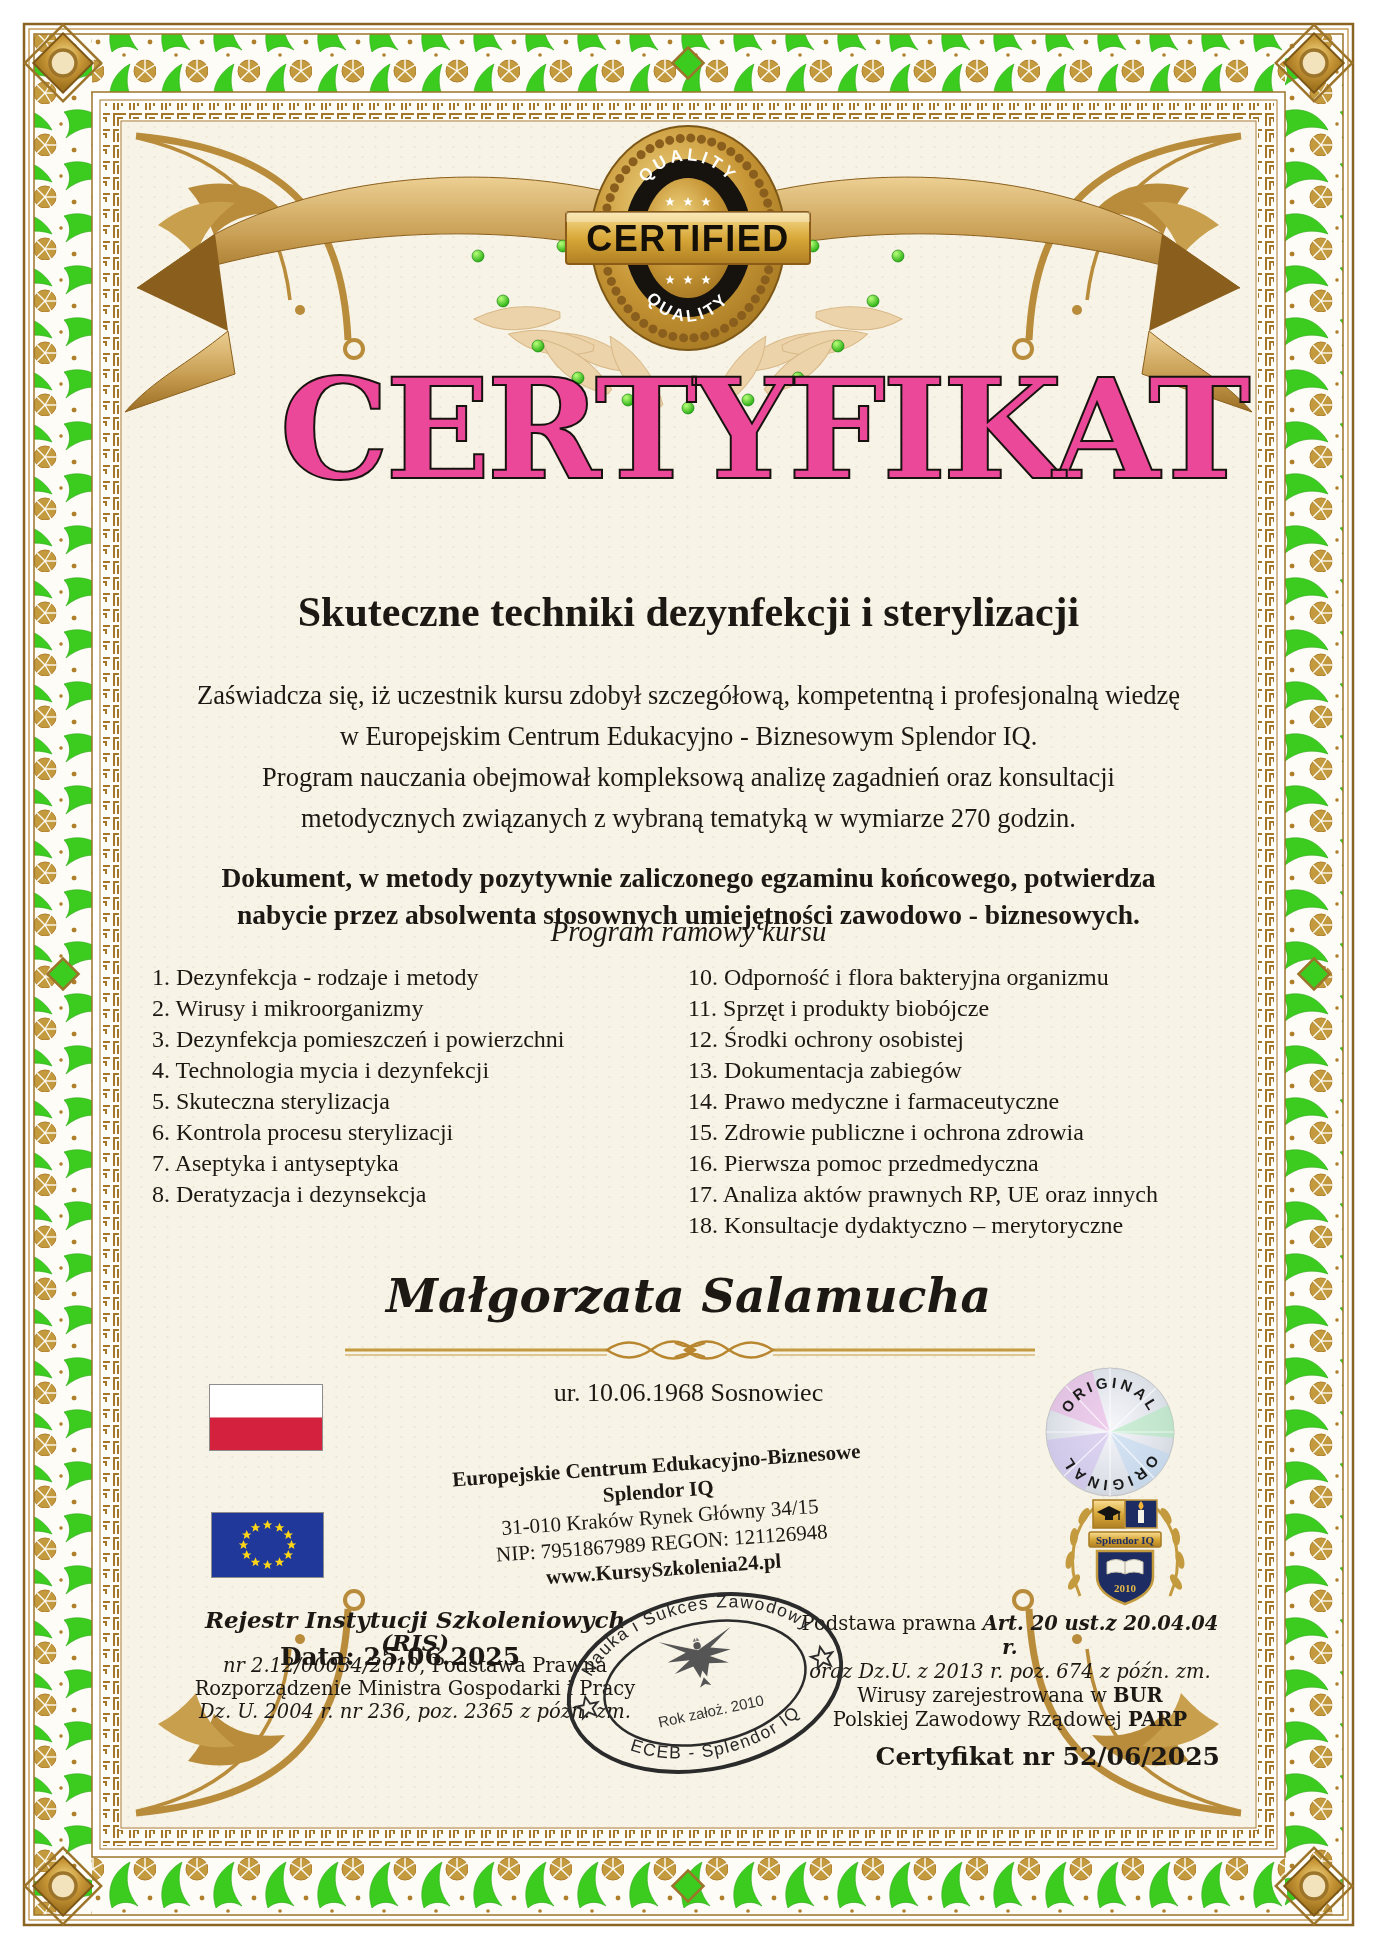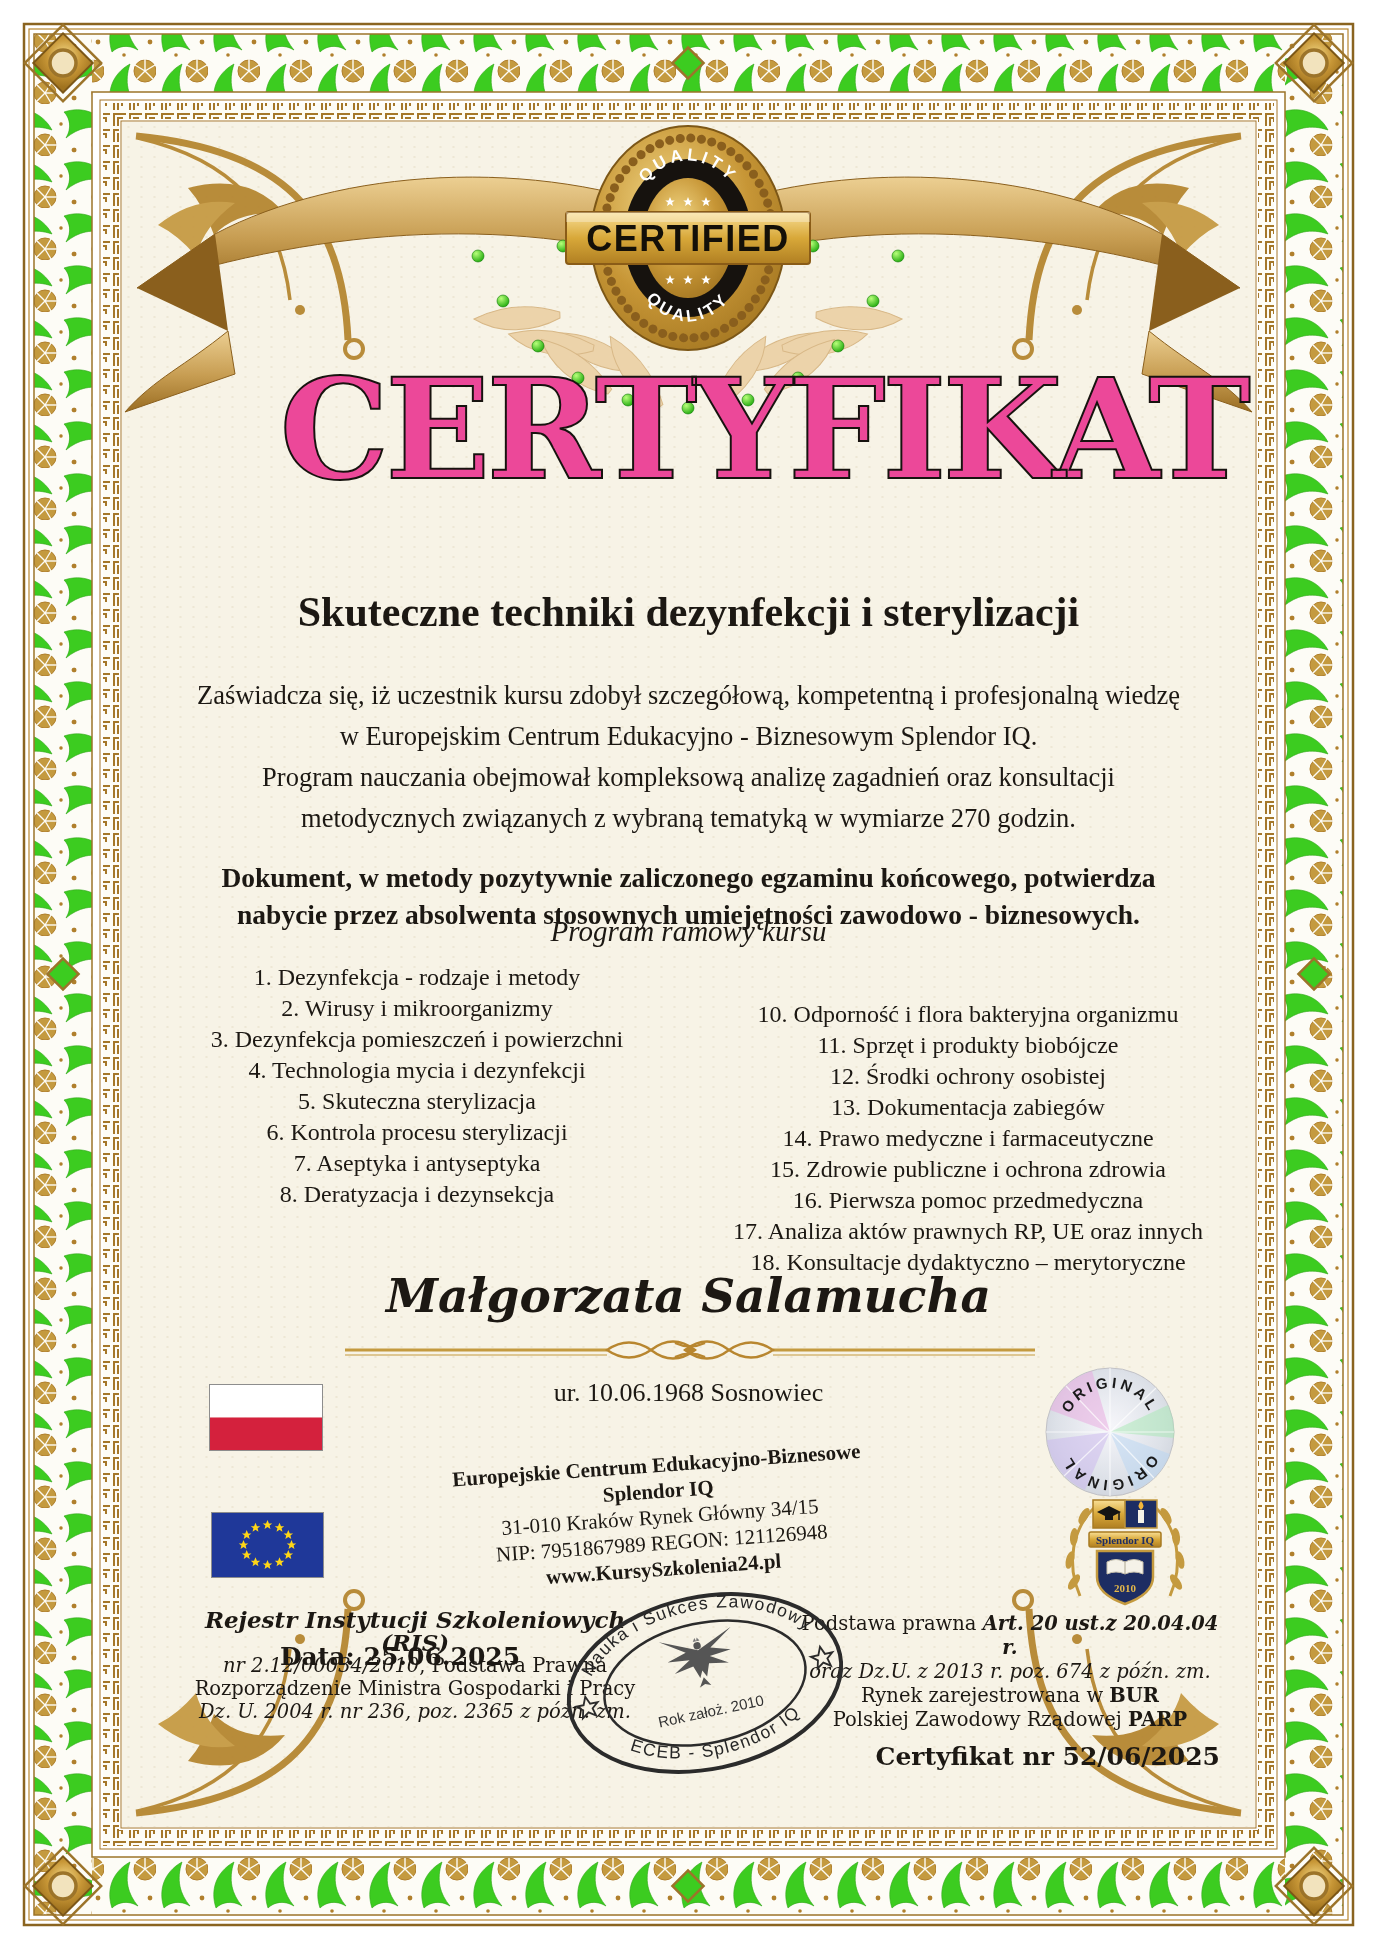--- a/index.html
+++ b/index.html
@@ -11,23 +11,23 @@
         background-size:13px 10px;}
   svg{position:absolute;}
   .abs{position:absolute;}
   .ctr{left:130px;right:130px;text-align:center;}
   .title{top:361px;font-family:"DejaVu Serif",serif;font-weight:bold;font-size:138px;line-height:1;
          letter-spacing:-4px;color:#ec4899;text-align:right;-webkit-text-stroke:2px #17130f;}
   .subtitle{top:588px;font-weight:bold;font-size:42px;}
   .intro{font-size:26.5px;line-height:1;}
   .statement{font-weight:bold;font-size:27.5px;}
   .prog-head{top:915px;font-style:italic;font-size:29px;}
-  .list{position:absolute;font-size:24px;line-height:31px;white-space:nowrap;text-align:center;}
+  .list{position:absolute;font-size:24px;line-height:31px;white-space:nowrap;}
   .list-left{left:152px;top:962px;width:530px;}
-  .list-right{left:688px;top:962px;width:560px;margin-top:37px;}
+  .list-right{left:688px;top:962px;width:560px;}
   .name{top:1268px;font-family:"DejaVu Serif",serif;font-weight:bold;font-style:italic;font-size:47px;}
   .birth{top:1378px;font-size:26px;}
   .company{left:395px;top:1452px;width:530px;text-align:center;font-size:21px;line-height:26px;
            transform:rotate(-4deg);}
   .company .b{font-weight:bold;}
   .ris{left:175px;top:1608px;width:480px;text-align:center;font-family:"DejaVu Serif",serif;
        font-size:19.5px;line-height:23px;}
   .legal{left:800px;top:1612px;width:420px;text-align:center;font-family:"DejaVu Serif",serif;
          font-size:19.5px;line-height:24px;}
   .bi{font-weight:bold;font-style:italic;}
@@ -373,21 +373,21 @@
   <div class="abs ris">
     <div class="bi" style="font-size:23px">Rejestr Instytucji Szkoleniowych (RIS)</div>
     <div><span class="it">nr 2.12/00034/2010</span><span>, Podstawa Prawna</span></div>
     <div>Rozporządzenie Ministra Gospodarki i Pracy</div>
     <div class="it">Dz. U. 2004 r. nr 236, poz. 2365 z późn. zm.</div>
   </div>
 
   <div class="abs legal">
     <div><span>Podstawa prawna </span><span class="bi">Art. 20 ust.z 20.04.04 r.</span></div>
     <div class="it">oraz Dz.U. z 2013 r. poz. 674 z późn. zm.</div>
-    <div><span>Rynek zarejestrowana w </span><span style="font-weight:bold">BUR</span></div>
+    <div><span>Wirusy zarejestrowana w </span><span style="font-weight:bold">BUR</span></div>
     <div><span>Polskiej Zawodowy Rządowej </span><span style="font-weight:bold">PARP</span></div>
   </div>
 
   <svg class="abs" style="left:550px;top:1572px" width="310" height="222" viewBox="-155 -111 310 222">
     <g transform="rotate(-12)">
       <ellipse rx="138" ry="86" fill="none" stroke="#2b2b2b" stroke-width="4"></ellipse>
       <ellipse rx="102" ry="60" fill="none" stroke="#2b2b2b" stroke-width="2.5"></ellipse>
       <path id="stTop" d="M-120,0 A120,73 0 0 1 120,0" fill="none"></path>
       <path id="stBot" d="M-120,0 A120,73 0 0 0 120,0" fill="none"></path>
       <text class="sans" font-size="17.5" fill="#262626" letter-spacing="1.5">

